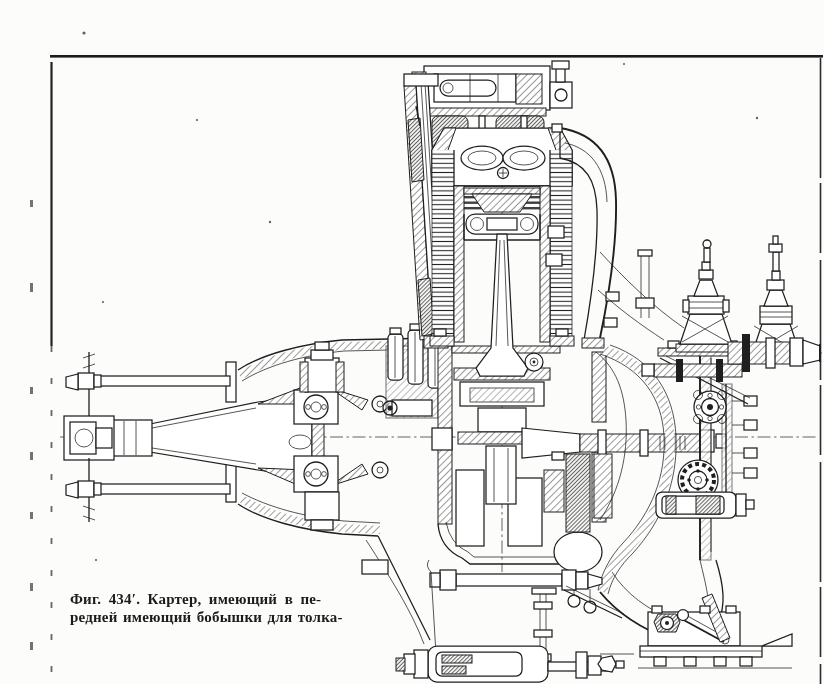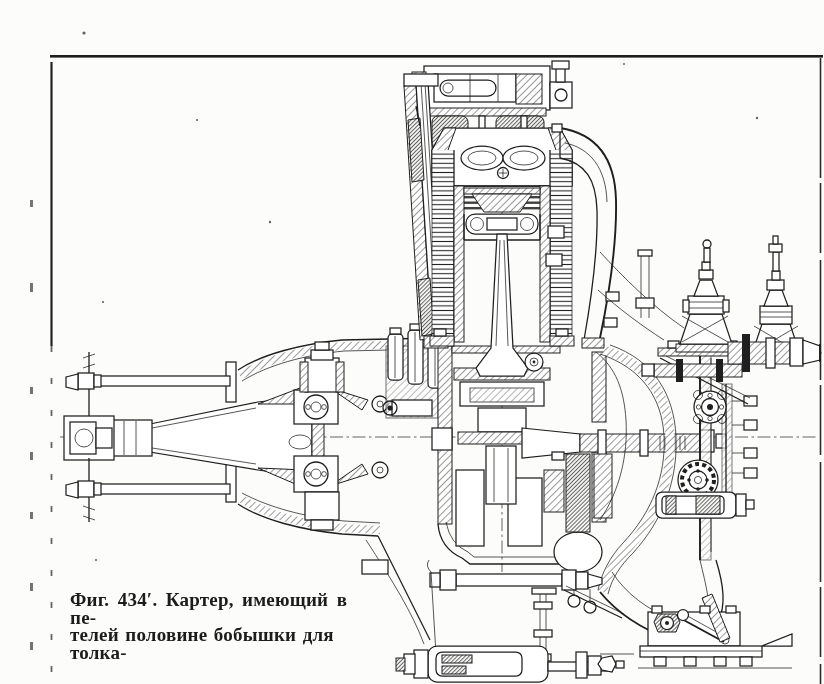--- a/index.html
+++ b/index.html
@@ -11,21 +11,21 @@
   .o2{fill:none;stroke:#1f1f1f;stroke-width:1.9;}
   .t{fill:none;stroke:#1f1f1f;stroke-width:0.75;}
   .w{fill:#ffffff;stroke:#1f1f1f;stroke-width:1.25;}
   .h{fill:url(#hp);stroke:#1f1f1f;stroke-width:1;}
   .h2{fill:url(#hp2);stroke:#1f1f1f;stroke-width:1;}
   .d{fill:#1f1f1f;stroke:none;}
   .cl{fill:none;stroke:#4a4a4a;stroke-width:0.85;stroke-dasharray:13 3.5 2.5 3.5;}
   .clt{fill:none;stroke:#555;stroke-width:0.7;stroke-dasharray:9 3 2 3;}
   
   #caption{position:absolute;left:70px;top:591px;width:304px;color:#1c1c1c;
-           font-size:19px;line-height:17.6px;font-weight:600;letter-spacing:.2px;}
+           font-size:15px;line-height:17.6px;font-weight:600;letter-spacing:.2px;}
   #caption .c1{word-spacing:3.5px;}
   #caption .c2{word-spacing:1.5px;}
   #caption .c3{padding-left:15px;word-spacing:2px;}
 </style>
 </head>
 <body>
 
 <div id="page">
 
 <svg width="824" height="684" viewBox="0 0 824 684">
@@ -509,16 +509,16 @@
   <rect x="576" y="652" width="11" height="26" class="w"></rect>
   <rect x="588" y="656" width="13" height="19" class="w"></rect>
   <polygon class="w" points="602,658 612,656 616,664 612,672 602,670 598,664"></polygon>
   <rect x="616" y="661" width="8" height="7" class="w"></rect>
 </g>
 
 </svg>
 
 <div id="caption">
   <div class="c1">Фиг. 434′. Картер, имеющий в пе-</div>
-  <div class="c2">телей половине бобышки для толка-</div>
+  <div class="c2">редней имеющий бобышки для толка-</div>
 </div>
 
 </div>
 
 </body></html>

